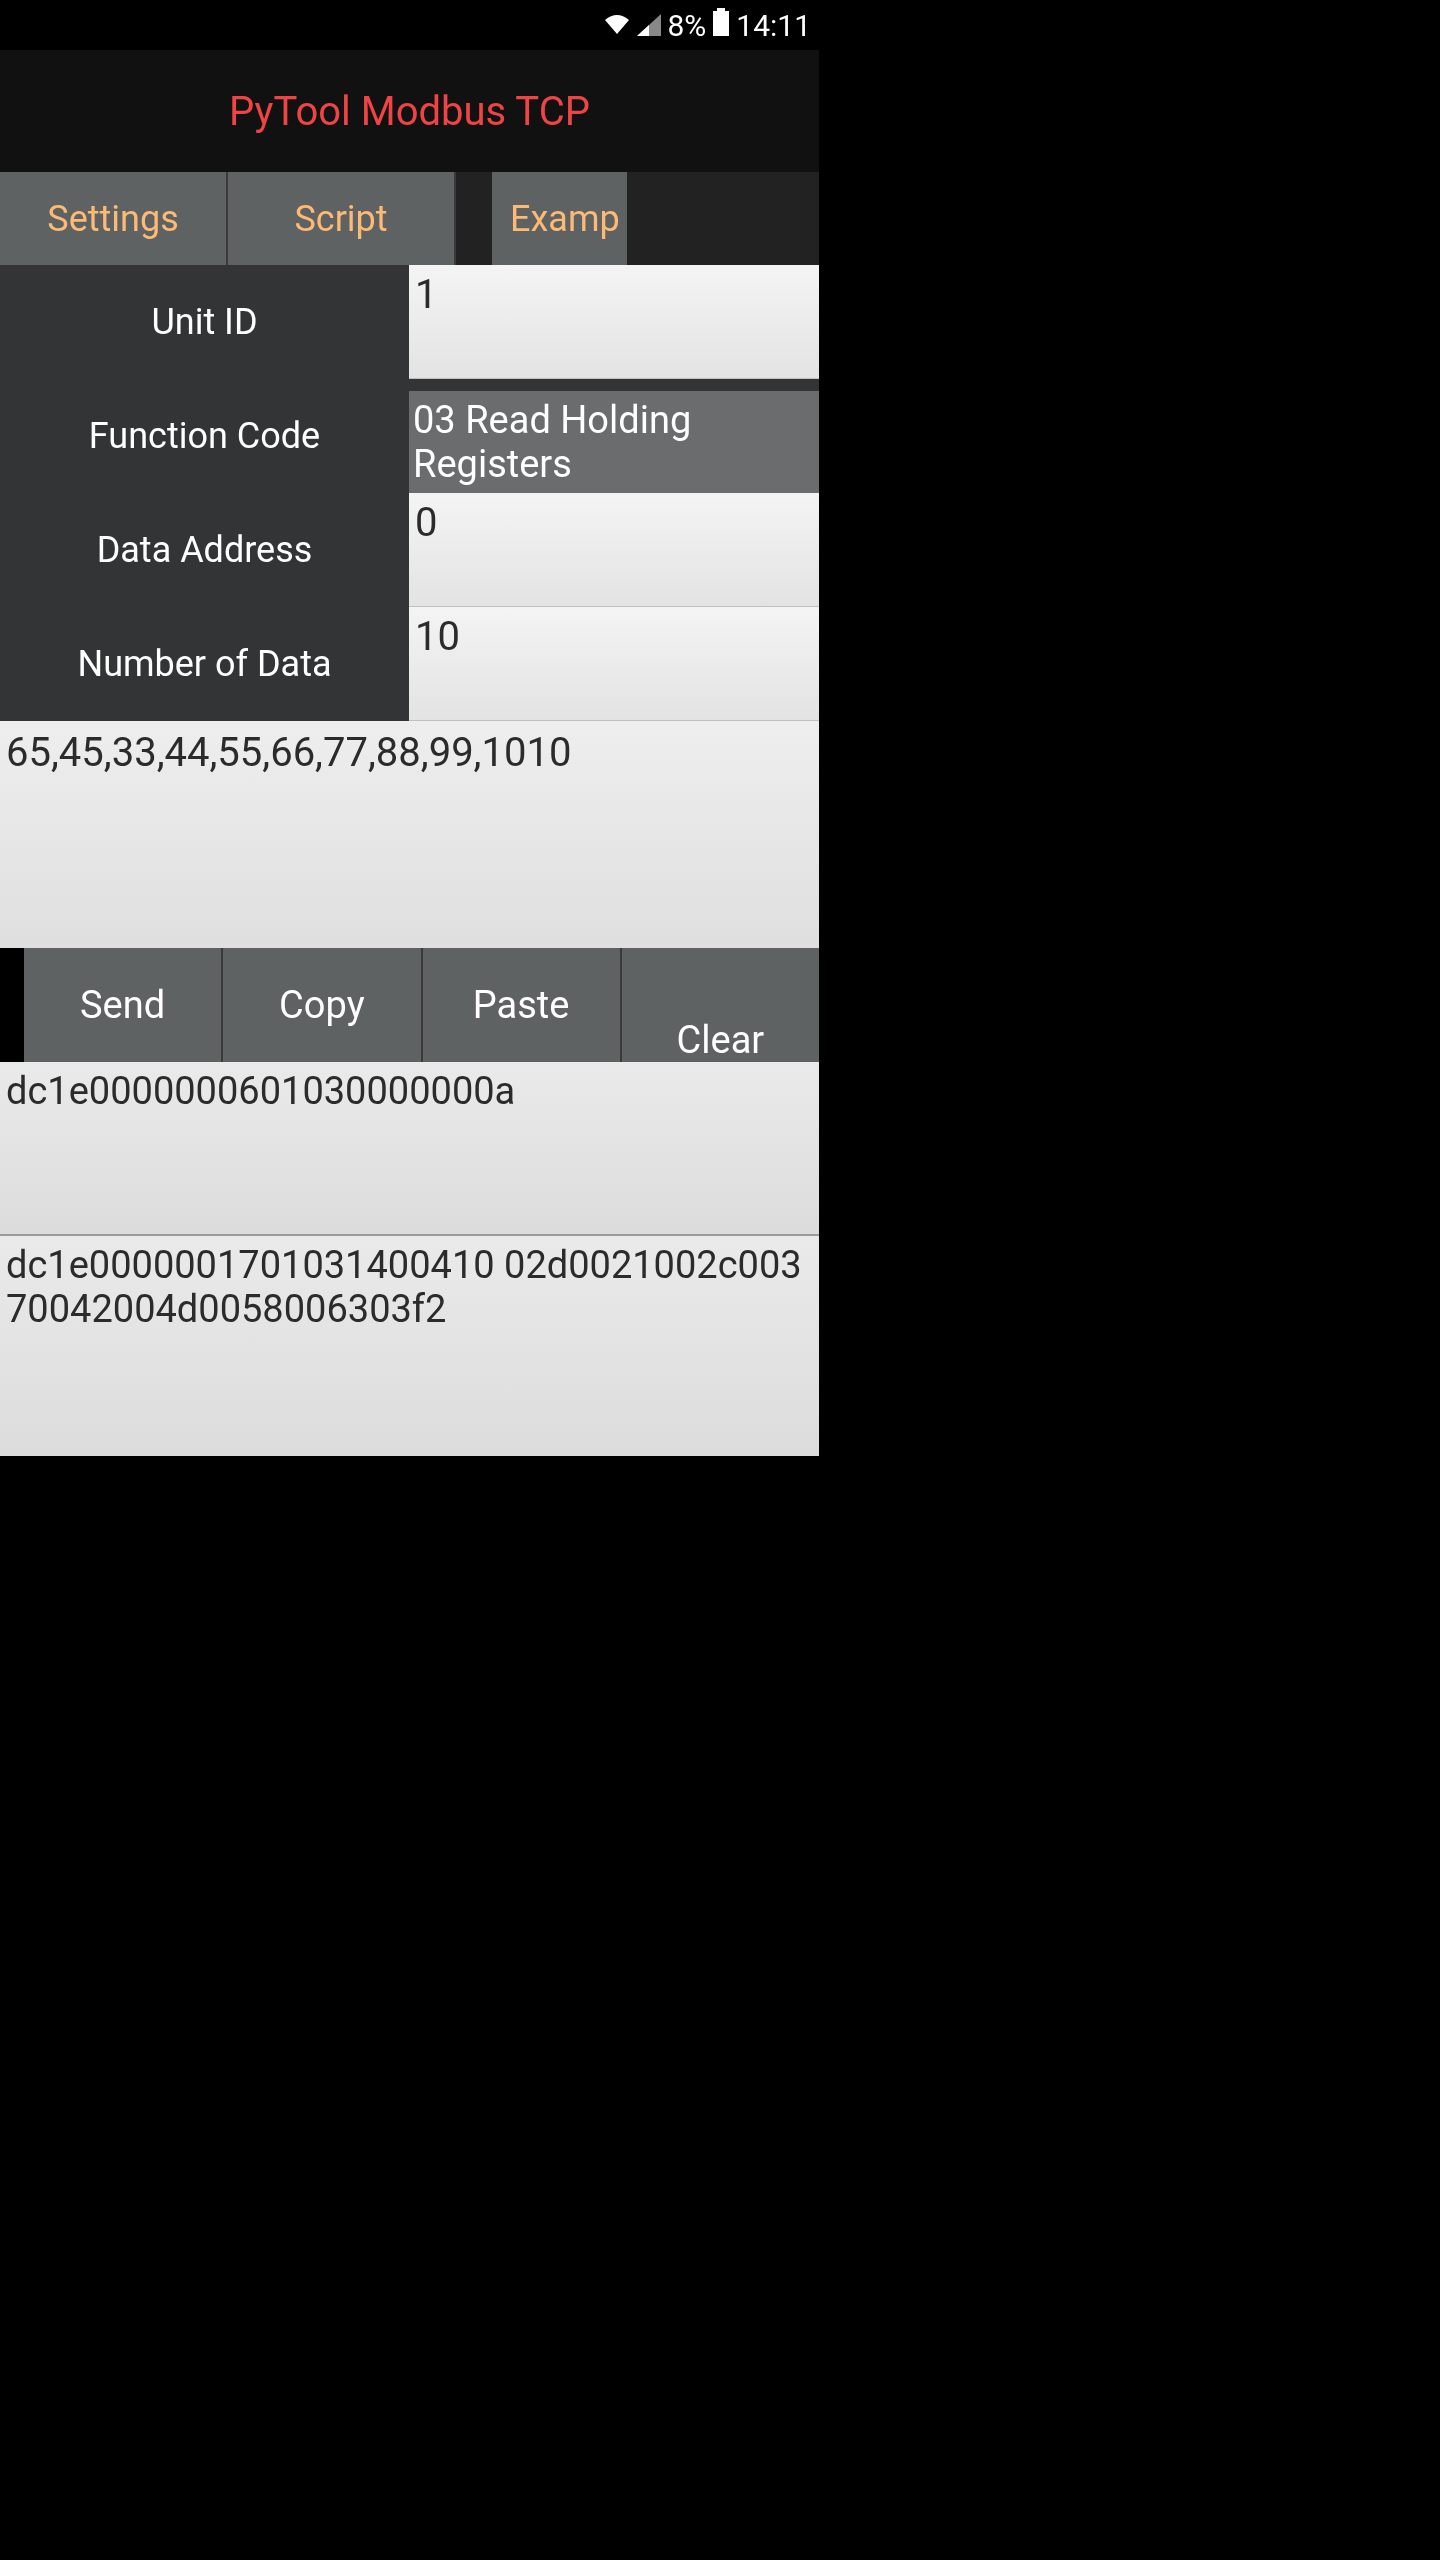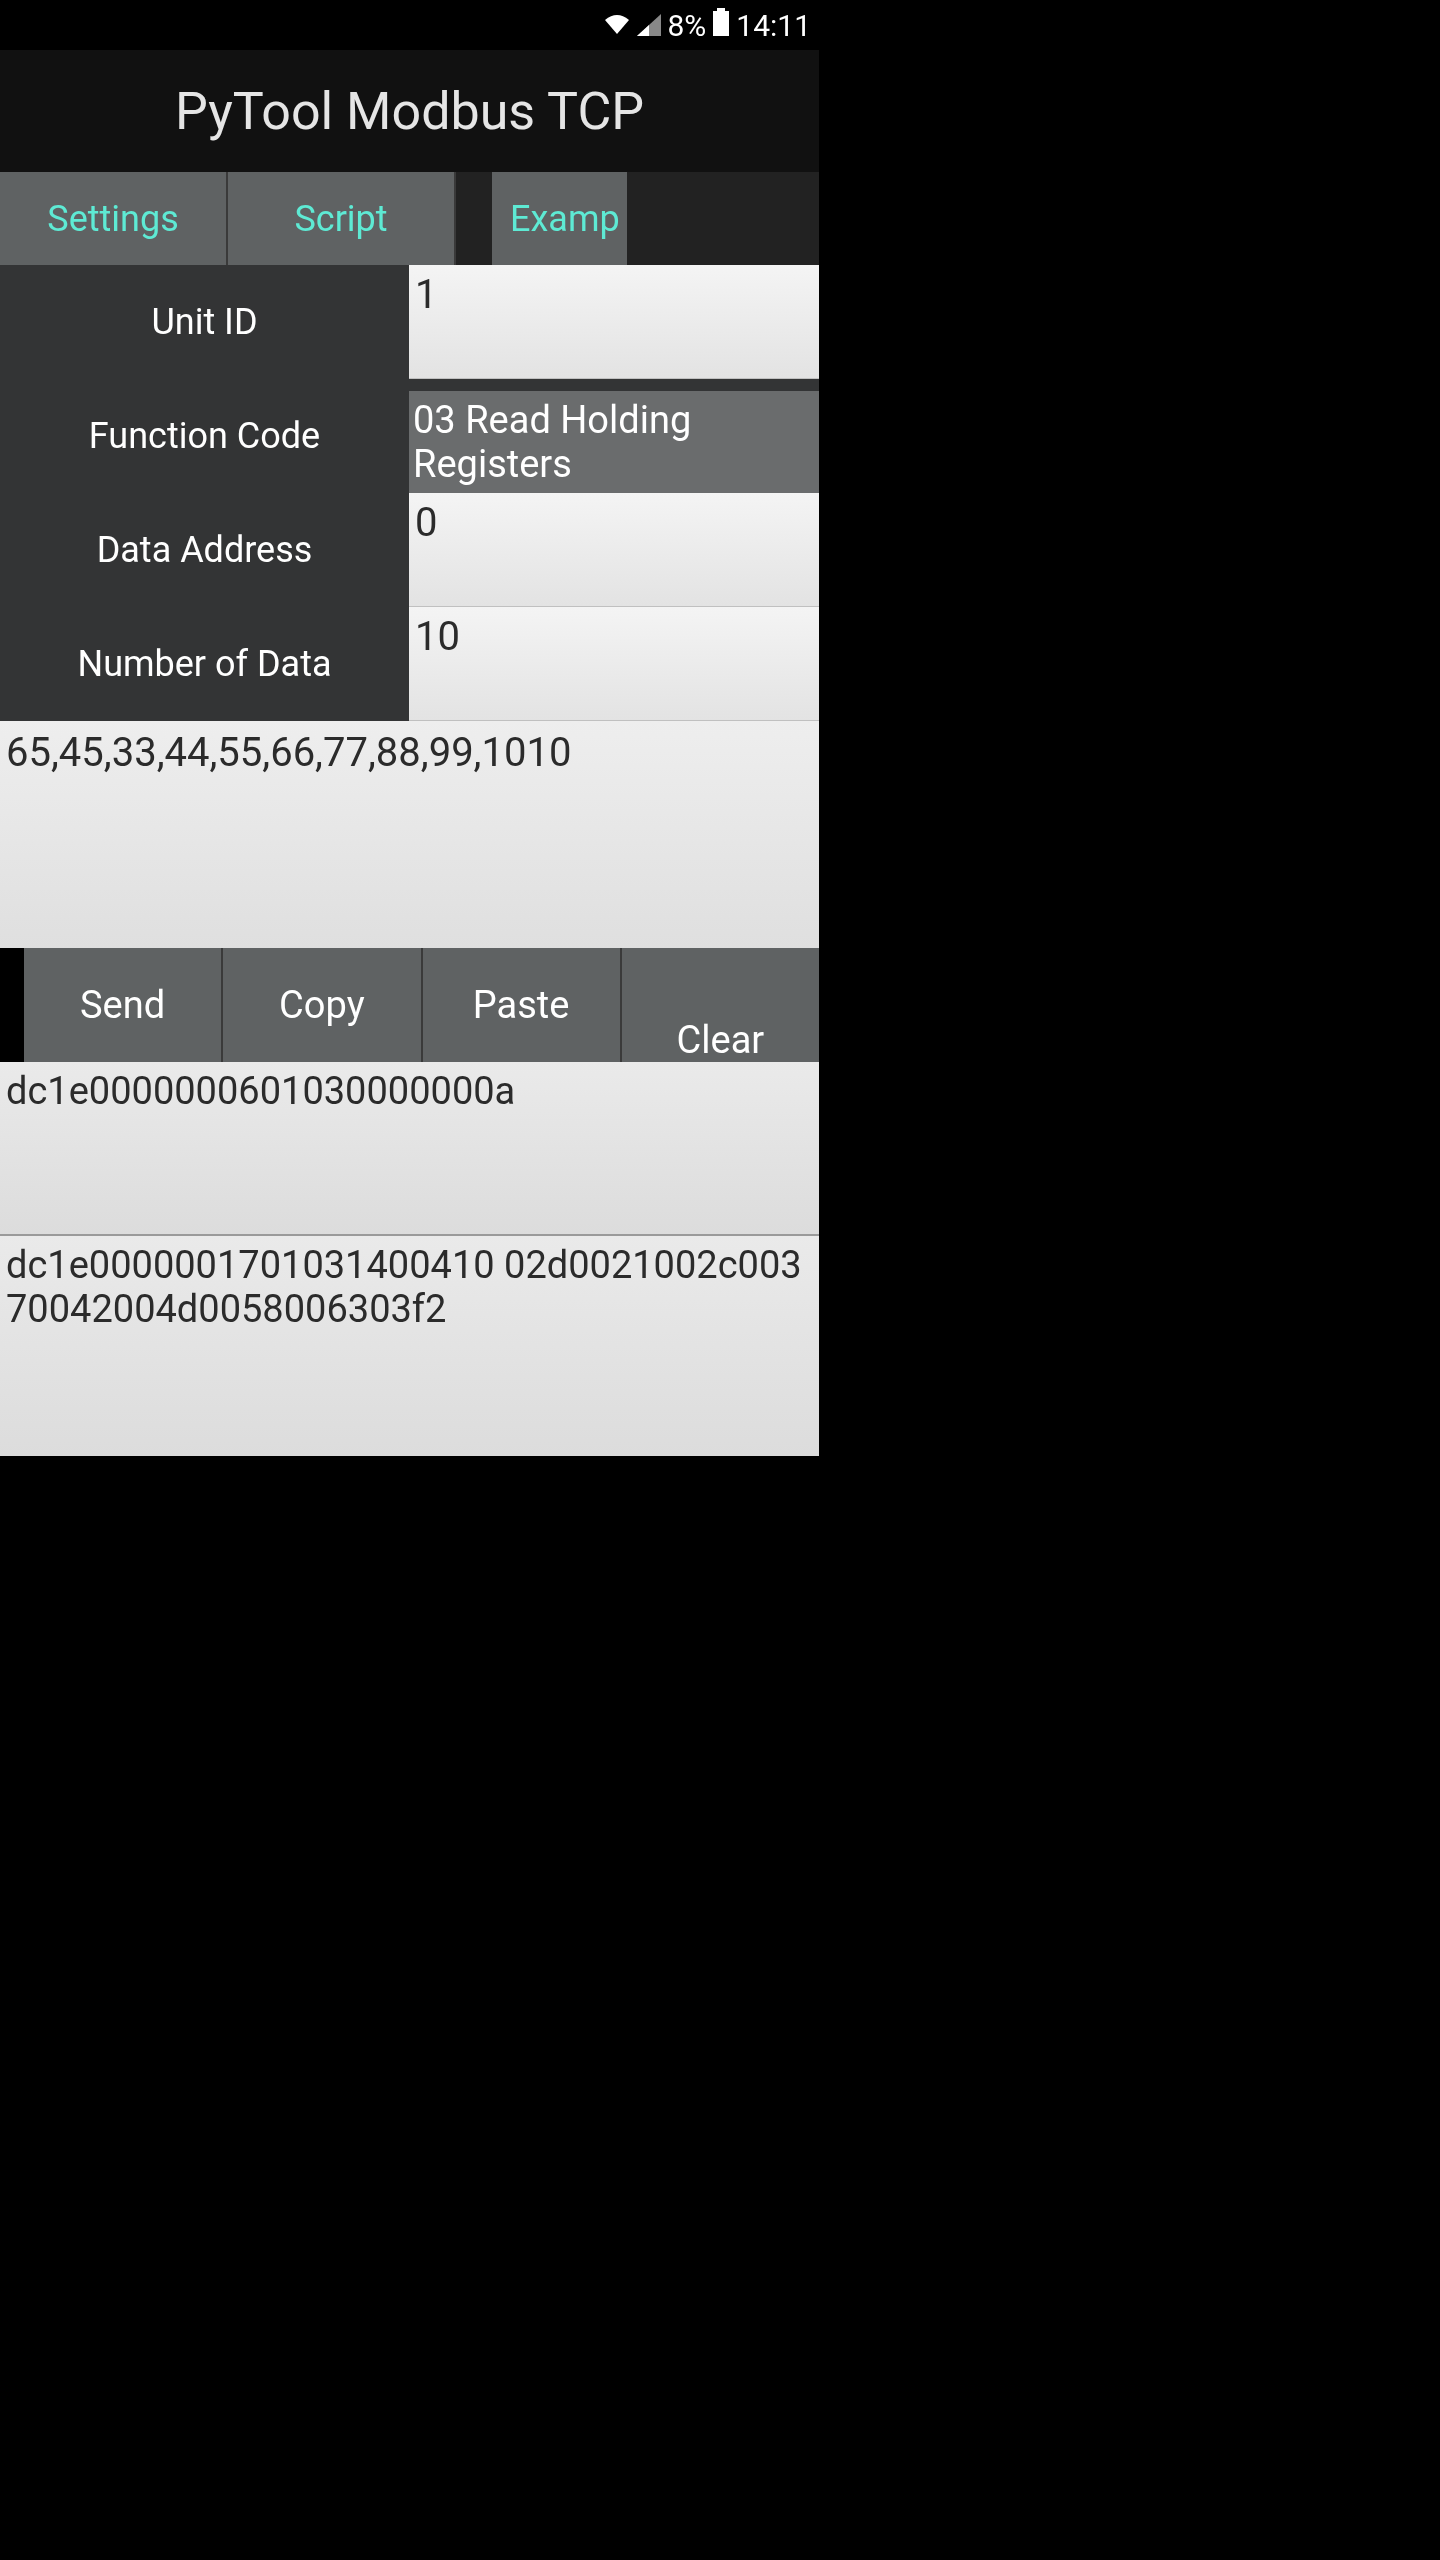--- a/index.html
+++ b/index.html
@@ -41,33 +41,33 @@
     display: inline-block;
   }
   .app-title-bar {
     height: 122px;
     background: #111;
     display: flex;
     align-items: center;
     justify-content: center;
   }
   .app-title {
-    color: #e5e5e5;
-    font-size: 52px;
+    color: #ef4444;
+    font-size: 40px;
     font-weight: 400;
   }
   .tabs {
     height: 93px;
     display: flex;
     background: #222;
   }
   .tab {
     flex: 0 0 228px;
     background: #5f6263;
-    color: #5eead4;
+    color: #fdba74;
     font-size: 36px;
     display: flex;
     align-items: center;
     justify-content: center;
     border-right: 2px solid #3a3a3a;
     position: relative;
   }
   .tab.last {
     flex: 0 0 135px;
     justify-content: flex-start;

